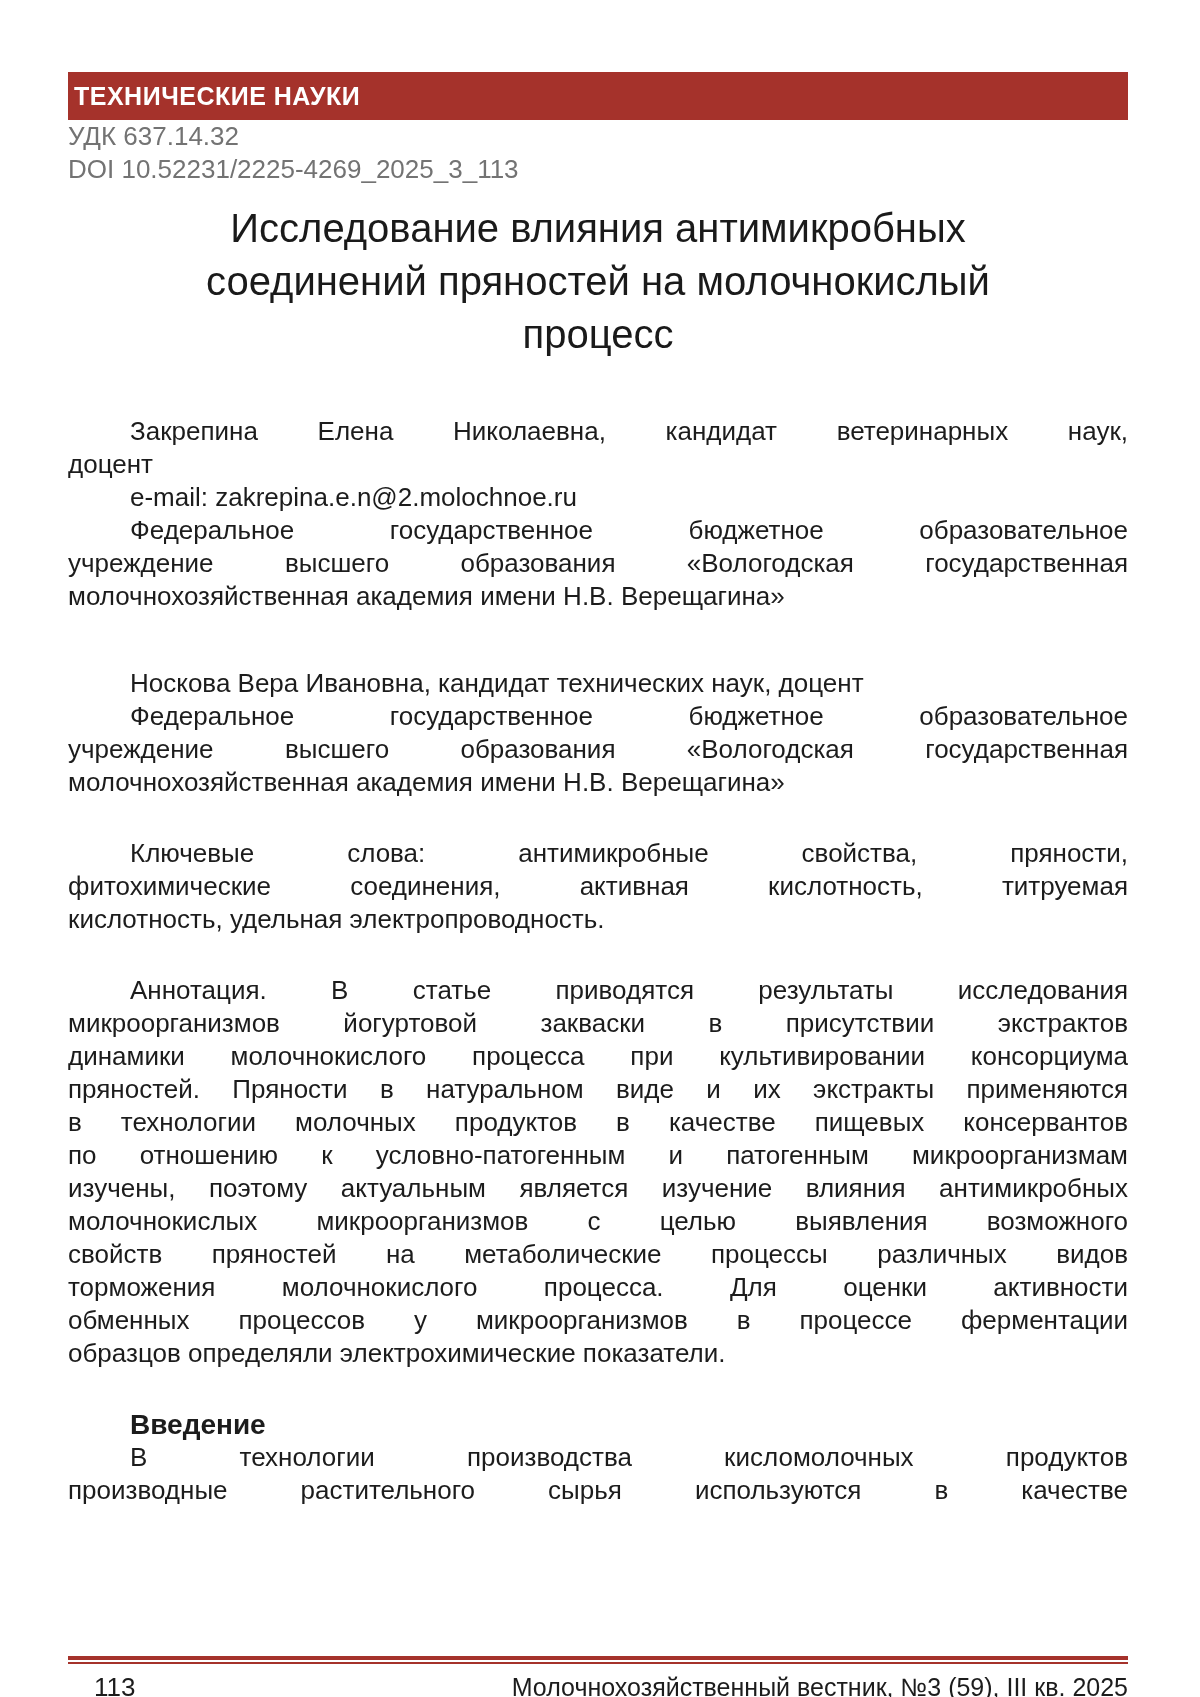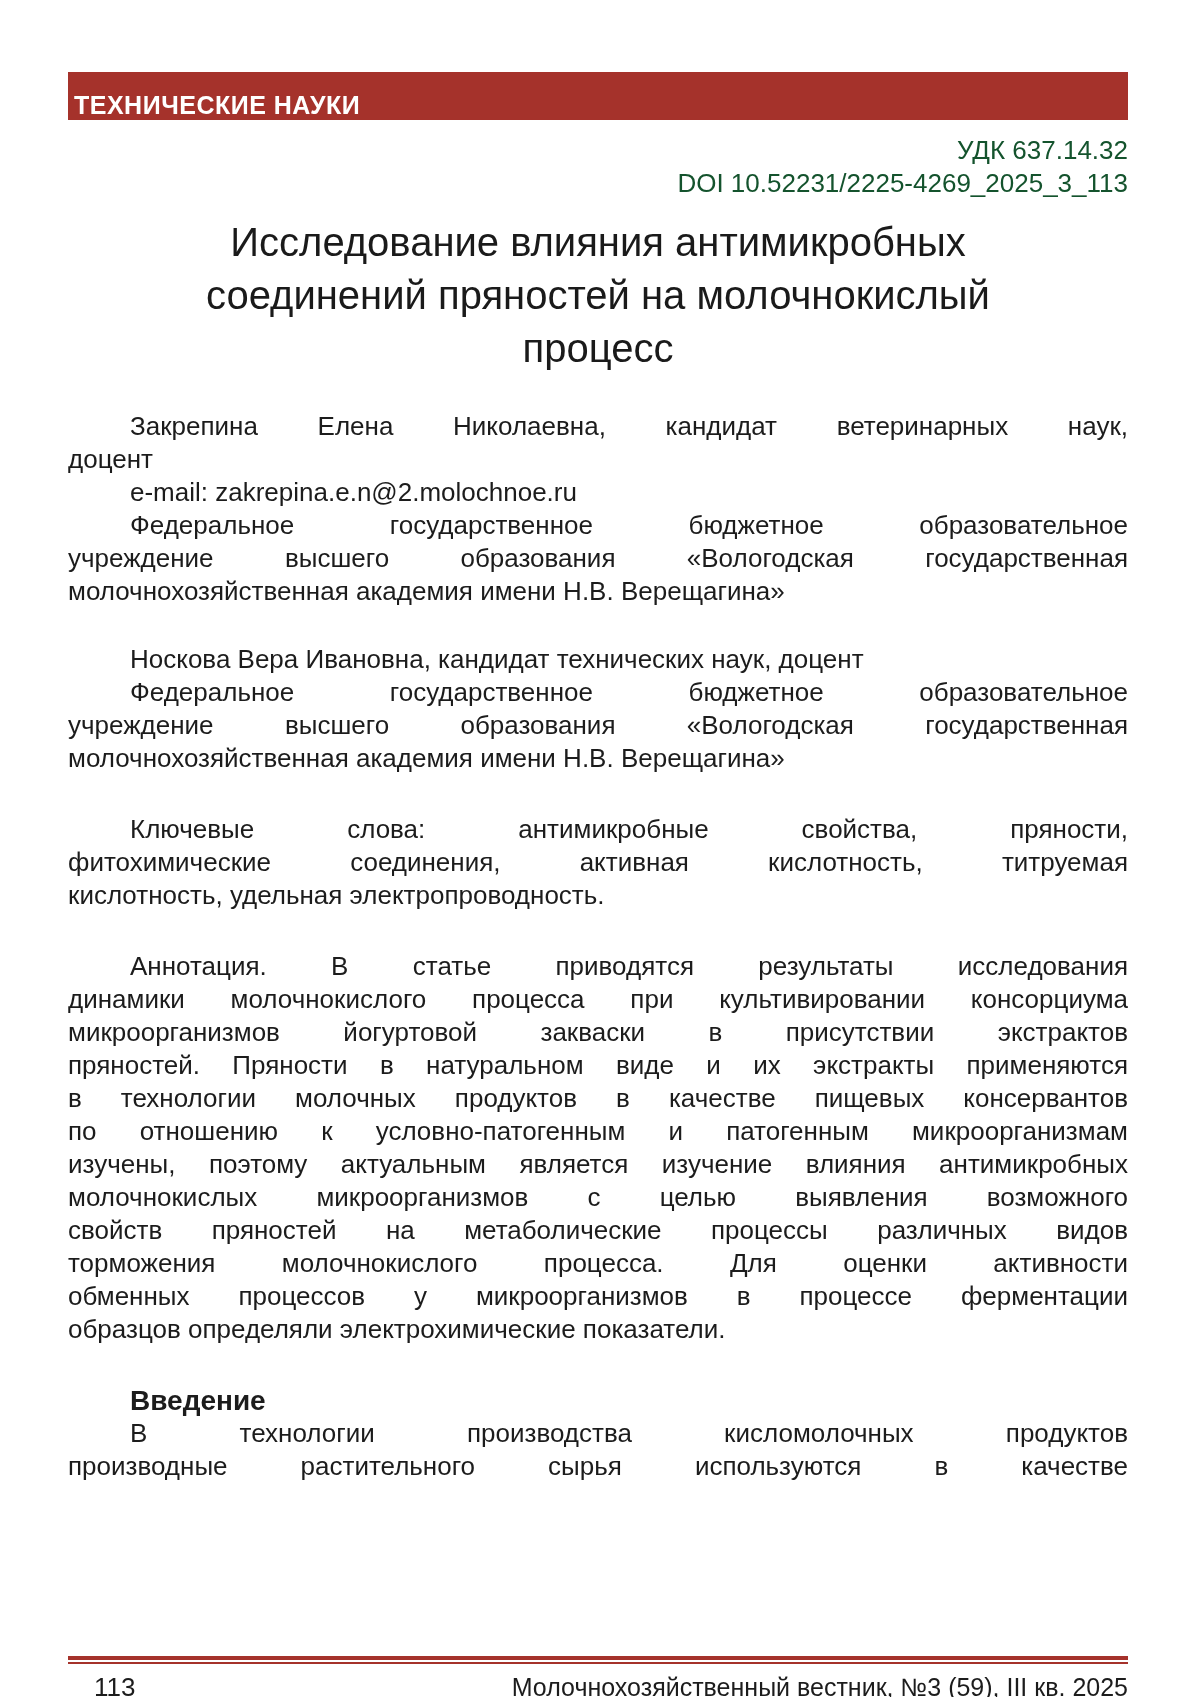--- a/index.html
+++ b/index.html
@@ -11,50 +11,49 @@
     font-family: "Liberation Sans", sans-serif;
     color: #1c1c1c;
     overflow: hidden;
   }
   .content { position: absolute; left: 68px; top: 72px; width: 1060px; }
 
   .section-bar {
     height: 48px;
     background: #A5322B;
     display: flex;
-    align-items: flex-end;
+    align-items: center;
     padding-left: 6px;
     box-sizing: border-box;
   }
   .section-label {
     color: #ffffff;
     font-weight: bold;
     font-size: 25px;
     letter-spacing: 0.5px;
   }
 
   .meta {
-    margin-top: 14px;
-    text-align: right;
+    text-align: left;
     font-size: 26px;
     line-height: 33px;
-    color: #14532d;
+    color: #737373;
   }
 
   .article-title {
     margin-top: 16px;
     text-align: center;
     font-size: 40px;
     line-height: 53px;
     font-weight: normal;
     color: #1a1a1a;
   }
 
   .para { font-size: 26px; line-height: 33px; }
-  .gap-s  { margin-top: 35px; }
+  .gap-s  { margin-top: 54px; }
   .gap-m  { margin-top: 38px; }
 
   .line { text-align: left; }
   .line.stretch { text-align: justify; text-align-last: justify; }
   .line.indent { text-indent: 62px; }
   .bold { font-weight: normal; }
 
   .intro-heading {
     font-size: 28px;
     line-height: 33px;
@@ -115,22 +114,22 @@
     </div>
 
     <div class="para gap-m">
       <div class="line stretch indent"><span class="bold">Ключевые слова:</span> <span>антимикробные свойства, пряности,</span></div>
       <div class="line stretch">фитохимические соединения, активная кислотность, титруемая</div>
       <div class="line">кислотность, удельная электропроводность.</div>
     </div>
 
     <div class="para gap-m">
       <div class="line stretch indent"><span class="bold">Аннотация.</span> <span>В статье приводятся результаты исследования</span></div>
+      <div class="line stretch">микроорганизмов йогуртовой закваски в присутствии экстрактов</div>
       <div class="line stretch">динамики молочнокислого процесса при культивировании консорциума</div>
-      <div class="line stretch">микроорганизмов йогуртовой закваски в присутствии экстрактов</div>
       <div class="line stretch">пряностей. Пряности в натуральном виде и их экстракты применяются</div>
       <div class="line stretch">в технологии молочных продуктов в качестве пищевых консервантов</div>
       <div class="line stretch">по отношению к условно-патогенным и патогенным микроорганизмам</div>
       <div class="line stretch">изучены, поэтому актуальным является изучение влияния антимикробных</div>
       <div class="line stretch">молочнокислых микроорганизмов с целью выявления возможного</div>
       <div class="line stretch">свойств пряностей на метаболические процессы различных видов</div>
       <div class="line stretch">торможения молочнокислого процесса. Для оценки активности</div>
       <div class="line stretch">обменных процессов у микроорганизмов в процессе ферментации</div>
       <div class="line">образцов определяли электрохимические показатели.</div>
     </div>

